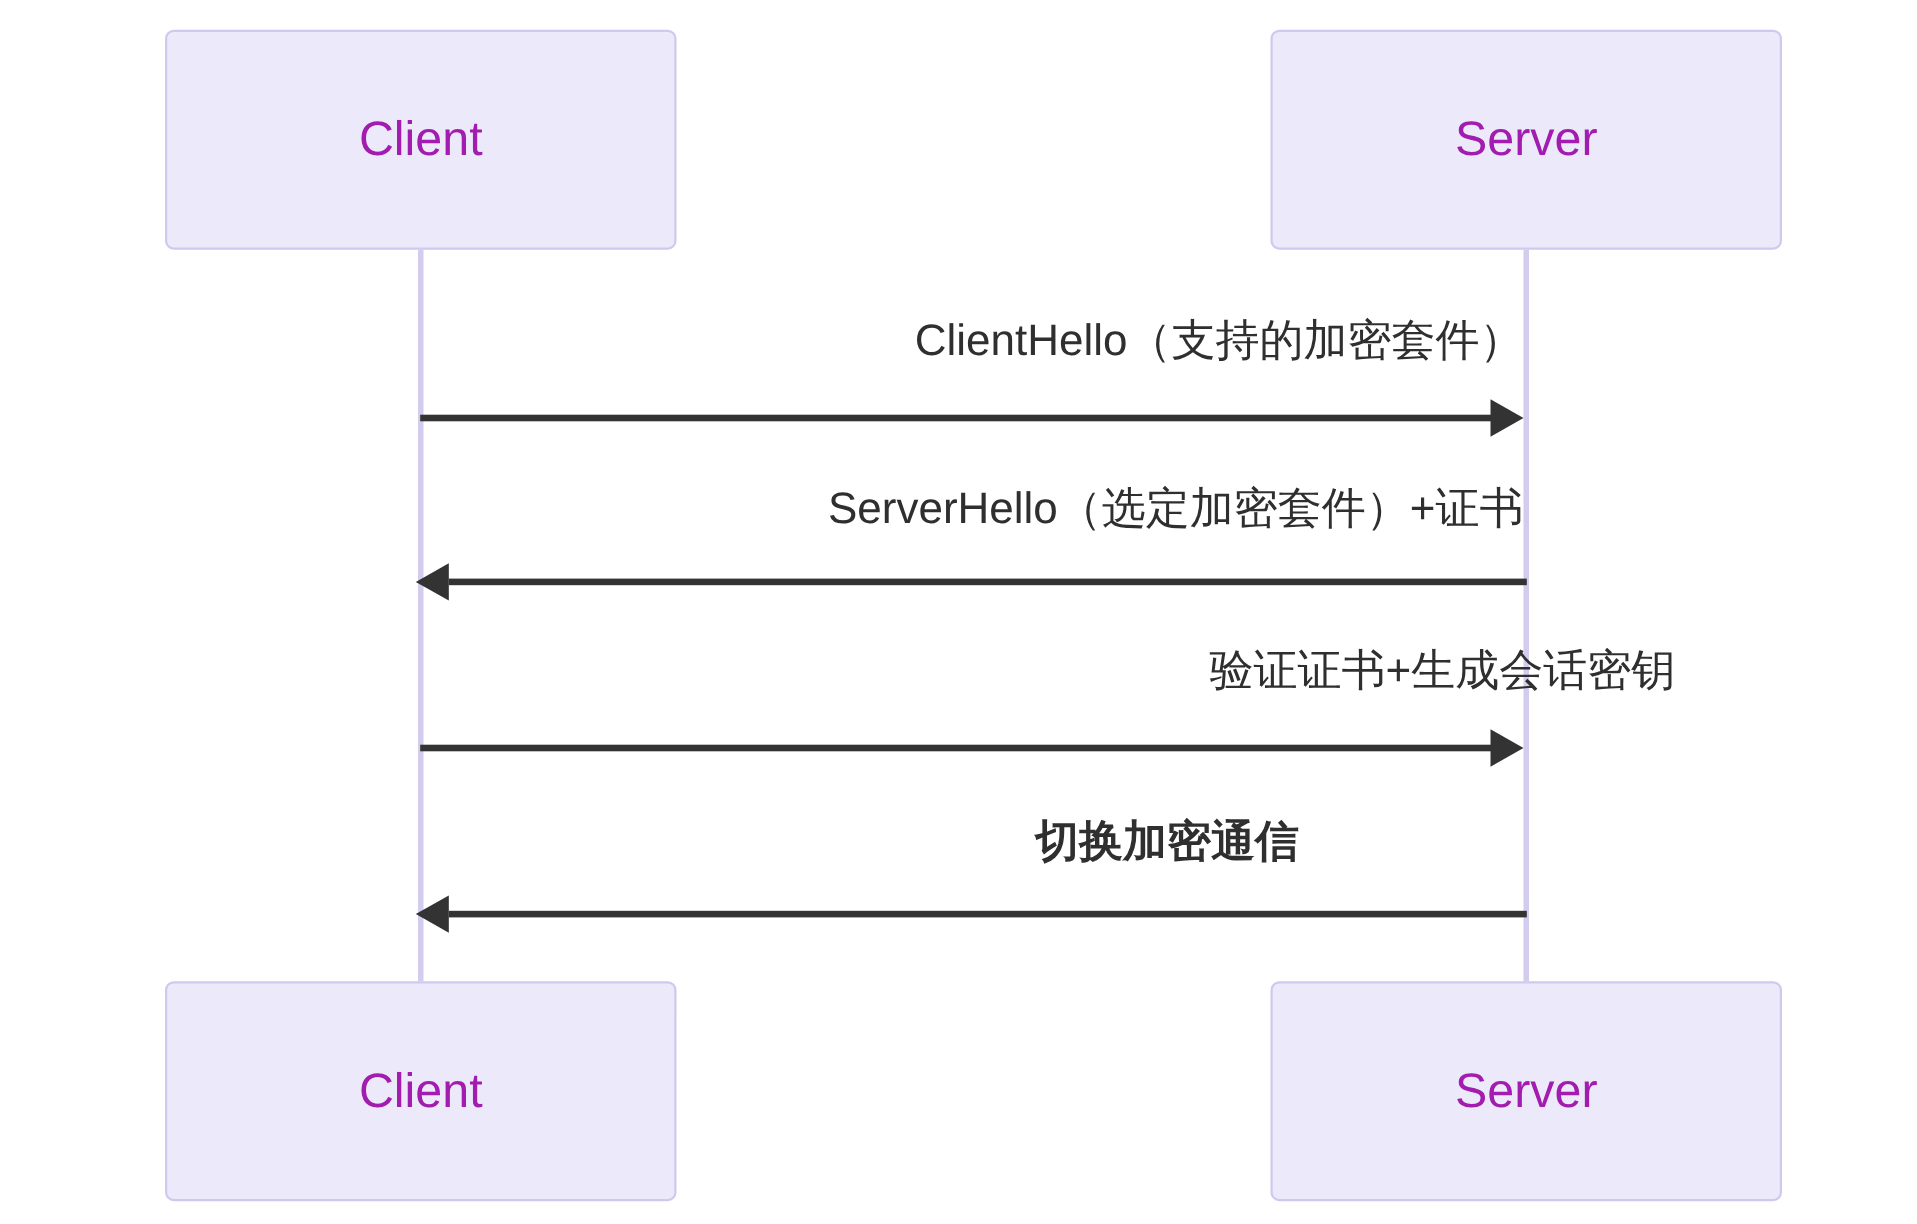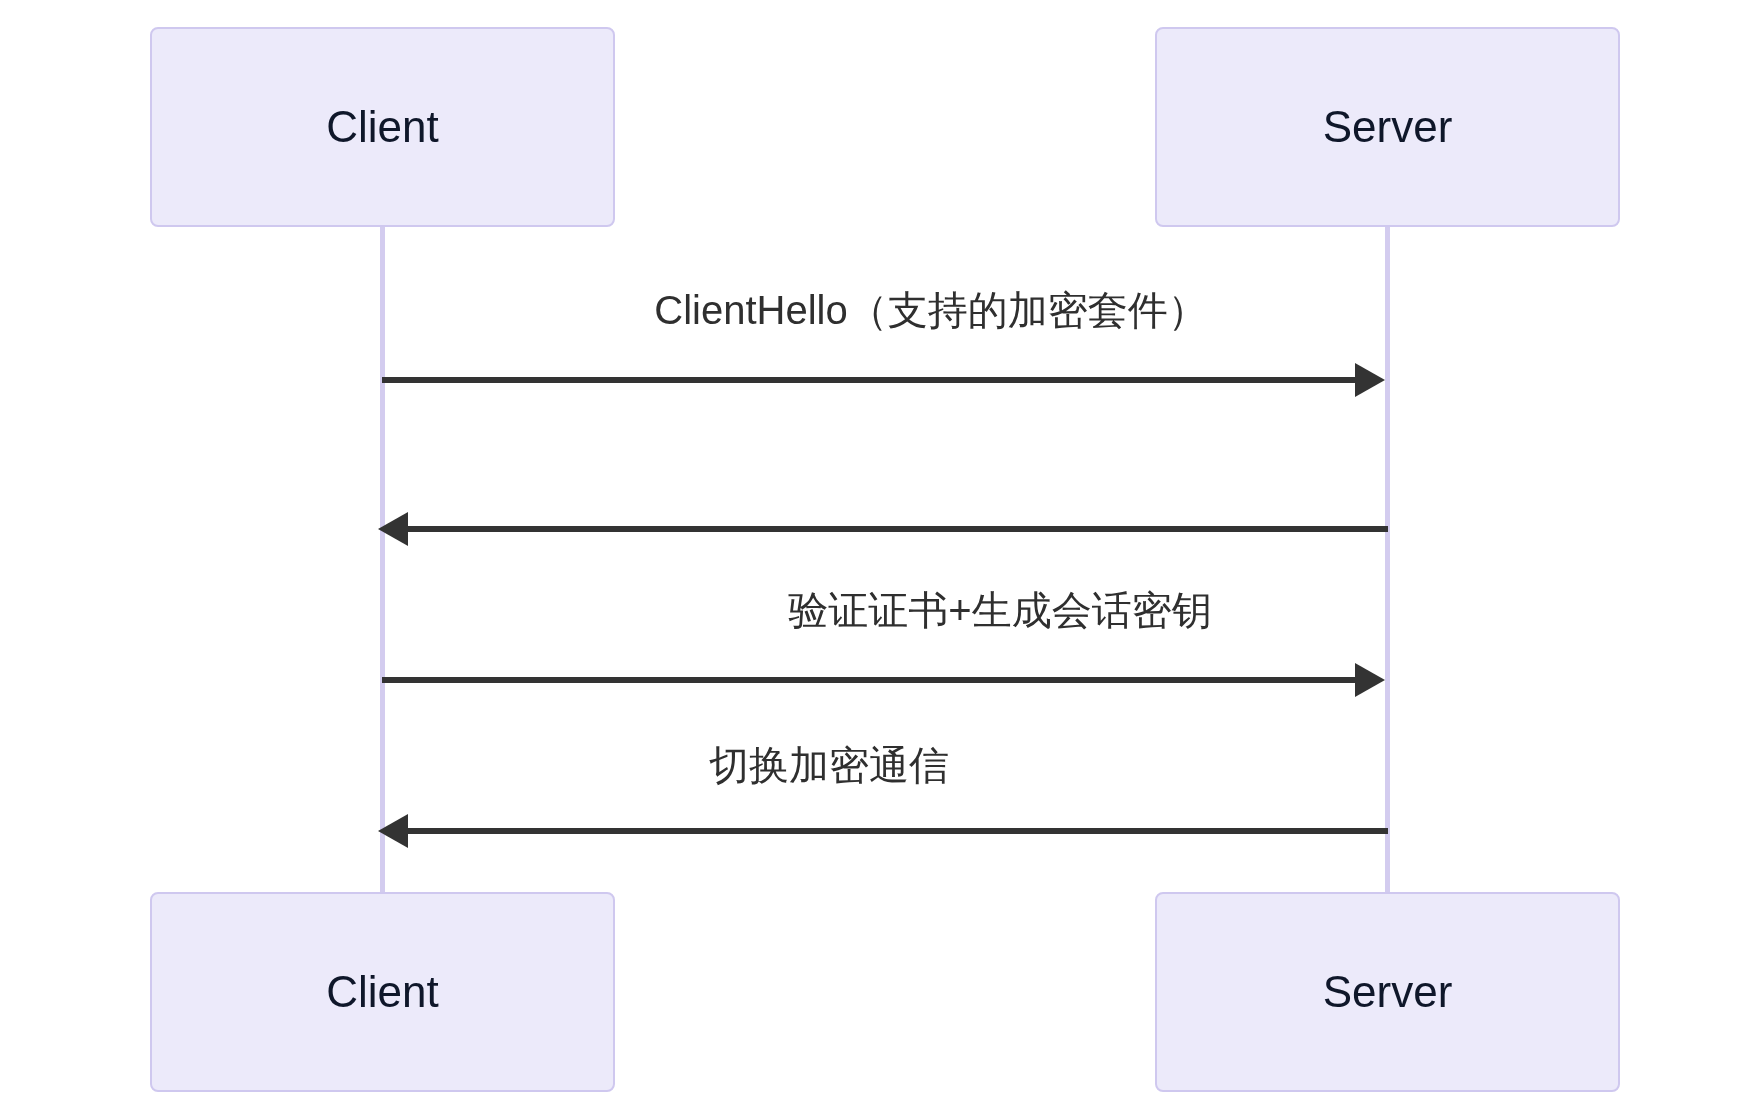--- a/index.html
+++ b/index.html
@@ -22,37 +22,36 @@
     box-sizing: border-box;
     background: #ECEAFA;
     border: 2px solid #CFC8EF;
     border-radius: 8px;
     display: flex;
     align-items: center;
     justify-content: center;
   }
   .actor-label {
     font-size: 44px;
-    color: #0f172a;
+    color: #a21caf;
     line-height: 1;
     white-space: nowrap;
   }
   .lifeline {
     position: absolute;
     width: 5px;
     background: #D3CCEF;
   }
   .msg-label {
     position: absolute;
     font-size: 40px;
     color: #2f2f2f;
     white-space: nowrap;
-    text-align: center;
+    text-align: right;
     line-height: 1;
-    padding-left: 46px;
   }
   .msg-line {
     position: absolute;
     height: 6px;
     background: #333333;
   }
   .arrowhead {
     position: absolute;
     width: 0;
     height: 0;
@@ -79,28 +78,29 @@
     <span class="actor-label">Server</span>
   </div>
 
   <div class="lifeline" style="left:380px; top:227px; height:665px;"></div>
   <div class="lifeline" style="left:1385px; top:227px; height:665px;"></div>
 
   <div class="msg-label" style="left:385px; top:290px; width:1000px;">ClientHello（支持的加密套件）</div>
   <div class="msg-line" style="left:382px; top:377px; width:990px;"></div>
   <div class="arrowhead right" style="left:1355px; top:363px;"></div>
 
+  <div class="msg-label" style="left:385px; top:442px; width:1000px;">ServerHello（选定加密套件）+证书</div>
   <div class="msg-line" style="left:408px; top:526px; width:980px;"></div>
   <div class="arrowhead left" style="left:378px; top:512px;"></div>
 
   <div class="msg-label" style="left:385px; top:590px; width:1138px;">验证证书+生成会话密钥</div>
   <div class="msg-line" style="left:382px; top:677px; width:990px;"></div>
   <div class="arrowhead right" style="left:1355px; top:663px;"></div>
 
-  <div class="msg-label" style="left:385px; top:745px; width:796px;">切换加密通信</div>
+  <div class="msg-label" style="left:385px; top:745px; width:796px;font-weight:bold;">切换加密通信</div>
   <div class="msg-line" style="left:408px; top:828px; width:980px;"></div>
   <div class="arrowhead left" style="left:378px; top:814px;"></div>
 
   <div class="actor-box" style="left:150px; top:892px; width:465px; height:200px;">
     <span class="actor-label">Client</span>
   </div>
 
   <div class="actor-box" style="left:1155px; top:892px; width:465px; height:200px;">
     <span class="actor-label">Server</span>
   </div>

